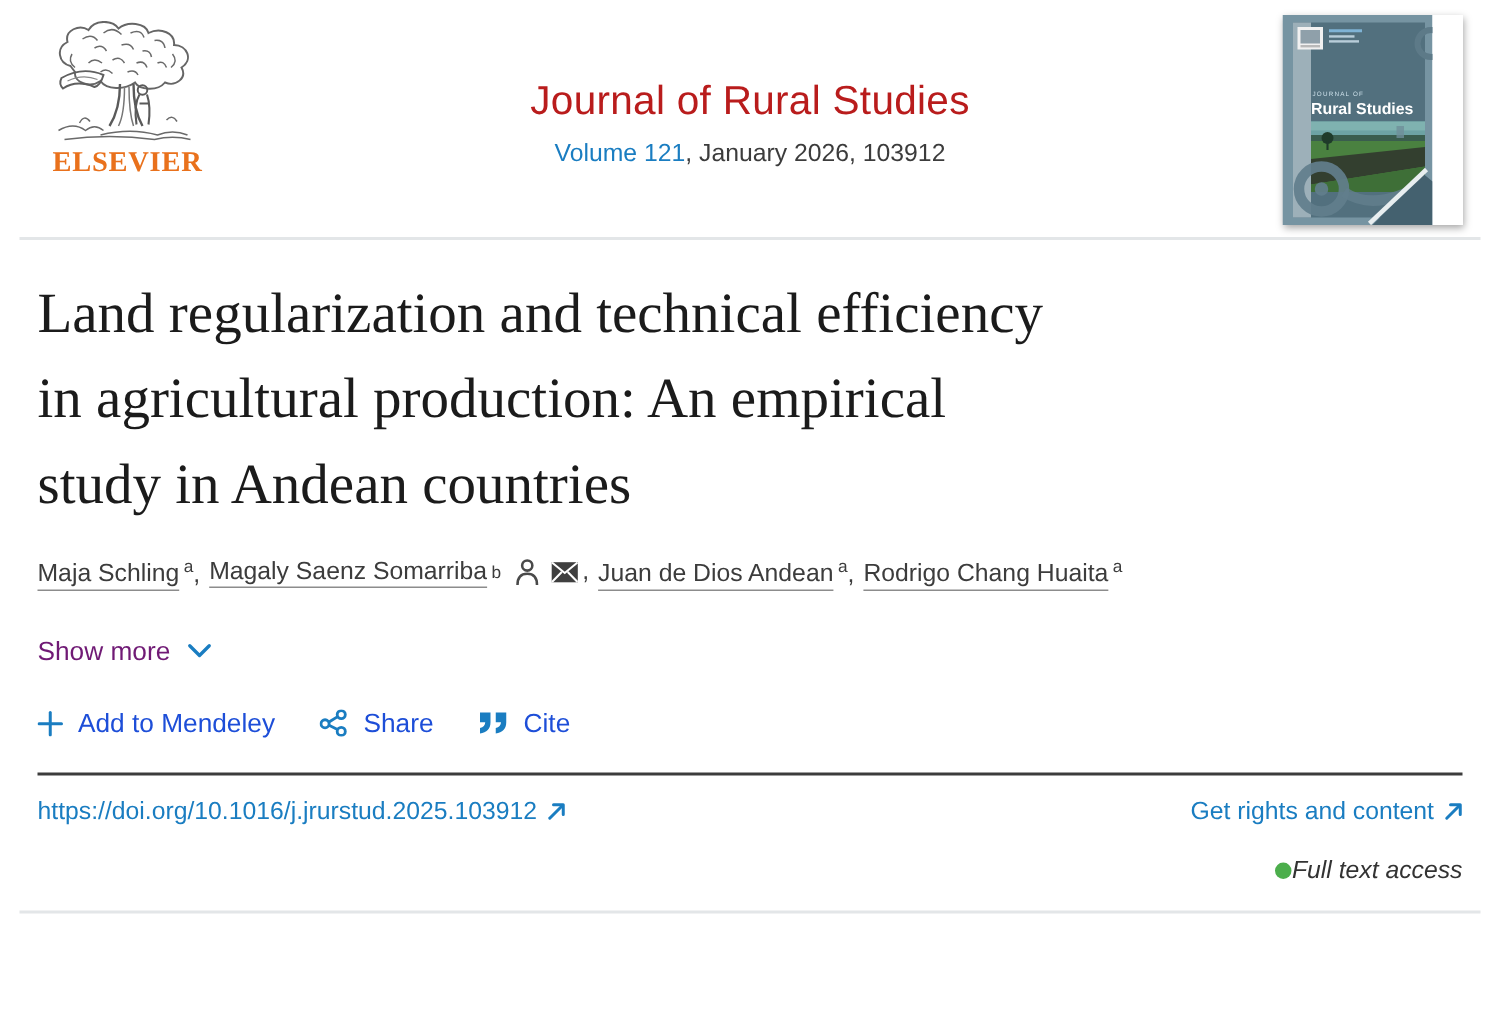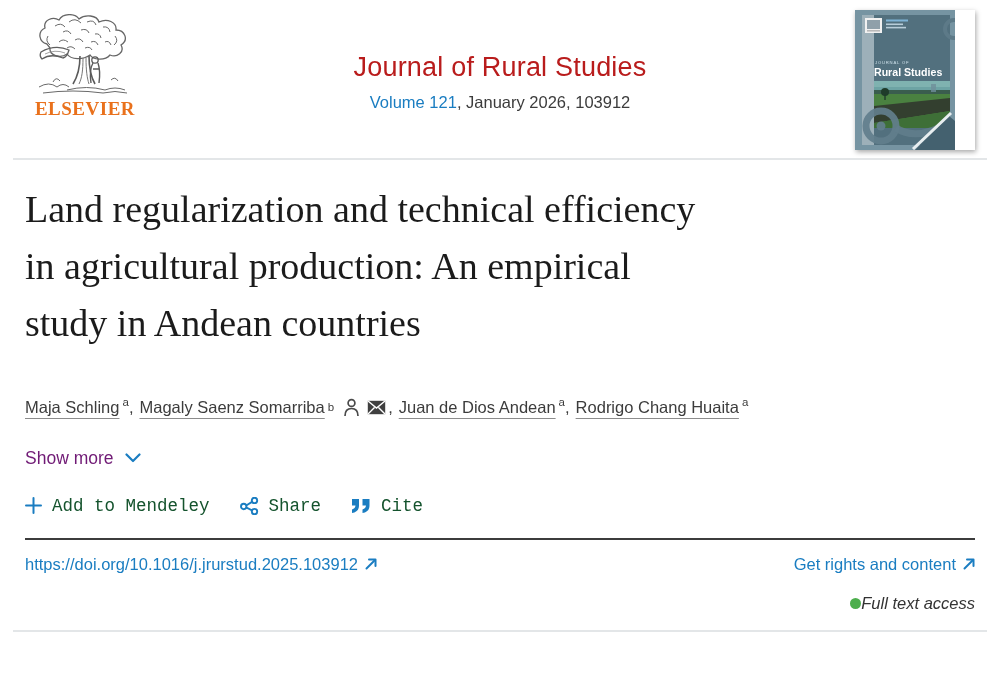--- a/index.html
+++ b/index.html
@@ -31,42 +31,42 @@
 
   
   h1.article-title {
     margin-top: 21px;
     font-family: "Liberation Serif", serif; font-weight: 400;
     font-size: 38px; line-height: 1.5; color: #1b1b1b;
   }
   h1.article-title span { display: block; }
 
   
-  .authors { margin-top: 44px; font-size: 16.5px; color: #3c3c3c; display: flex; align-items: flex-end; flex-wrap: wrap; }
+  .authors { margin-top: 20px; font-size: 16.5px; color: #3c3c3c; display: flex; align-items: flex-start; flex-wrap: wrap; }
   .author-link {
     color: #3c3c3c; text-decoration: underline; text-decoration-color: #8c8c8c;
     text-underline-offset: 5px; text-decoration-thickness: 1px; cursor: pointer;
   }
   .author-sup { font-size: 11.5px; vertical-align: super; margin-left: 3px; }
   .author-sep { margin-right: 6px; }
   .author-icons { display: inline-flex; align-items: center; gap: 7px; margin: 0 2px 0 9px; }
   .author-icons svg { display: block; }
 
   
   .show-more {
     margin-top: 31px; display: inline-flex; align-items: center; gap: 11px;
     color: #701a75; font-size: 17.5px; background: none; border: none; cursor: pointer;
     font-family: "Liberation Sans", sans-serif;
   }
 
   
   .toolbar { margin-top: 27px; display: flex; align-items: center; gap: 30px; }
   .tool-btn {
     display: inline-flex; align-items: center; gap: 10px; background: none; border: none;
-    font-family: Liberation Mono, monospace; font-size: 17.5px; color: #14532d; cursor: pointer;
+    font-family: Liberation Sans, sans-serif; font-size: 17.5px; color: #1d4ed8; cursor: pointer;
   }
   .tool-btn svg { display: block; }
 
   
   .doi-row { margin-top: 15px; display: flex; justify-content: space-between; align-items: center; }
   .doi-row a {
     color: #1a7dc1; text-decoration: none; font-size: 16.5px;
     display: inline-flex; align-items: center; gap: 7px;
   }
 

